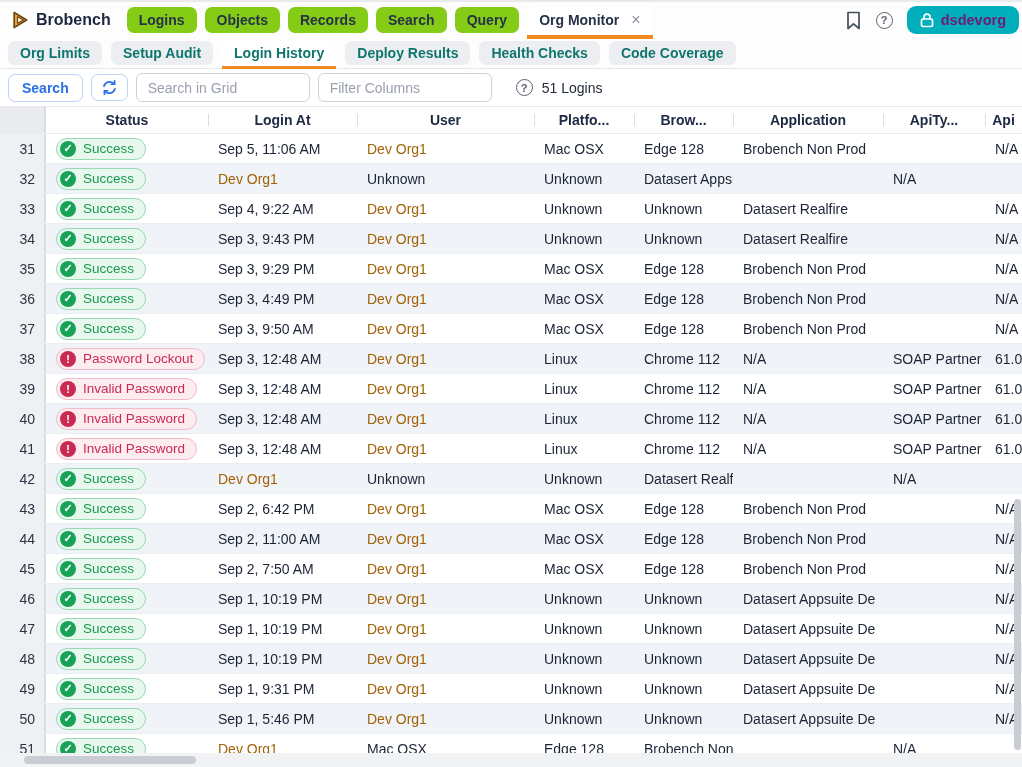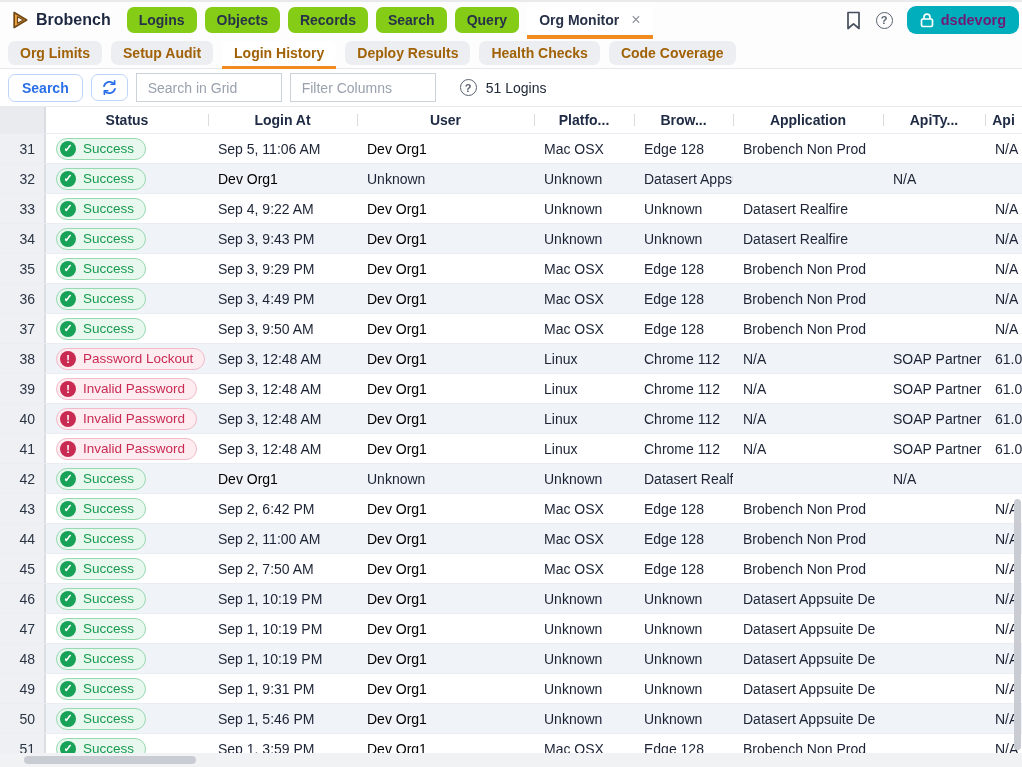--- a/index.html
+++ b/index.html
@@ -20,52 +20,52 @@
   .icon-btn { display:flex; align-items:center; justify-content:center; margin-right:14px; }
   .help-circle { width:17px; height:17px; border:1.6px solid #59626e; border-radius:50%; color:#59626e;
     font-size:11px; font-weight:700; display:flex; align-items:center; justify-content:center; }
   .user-btn { display:flex; align-items:center; gap:7px; background:#00aebc; color:#701a75; font-size:14.5px;
     font-weight:700; padding:6px 13px; border-radius:9px; border:none; }
 
   
   .subbar { height:31px; display:flex; align-items:center; padding:0 8px; background:#fdfdfe;
     border-bottom:1px solid #e6e8eb; }
   .subtab { position:relative; background:#eceef1; border-radius:7px; padding:4px 12px; font-size:14px;
-    font-weight:700; color:#a16207; margin-right:9px; cursor:default; }
+    font-weight:700; color:#0f766e; margin-right:9px; cursor:default; }
   .subtab.active { background:#fff; }
   .subtab.active::after { content:""; position:absolute; left:0; right:0; bottom:-4px; height:3.5px; background:#f28b1f; }
 
   
   .toolbar { height:38px; display:flex; align-items:center; gap:8px; padding:0 8px; background:#fff;
     border-bottom:1px solid #e7e9ec; }
   .btn-text { border:1px solid #bcd4f7; color:#2a6fe8; font-weight:600; font-size:14px; padding:5px 13px;
     border-radius:7px; background:#fff; }
   .btn-icon { border:1px solid #bcd4f7; border-radius:7px; background:#fff; padding:4px 9px; display:flex; align-items:center; }
-  .tb-input { width:146px; height:29px; border:1px solid #ccd2d9; border-radius:0; padding:0 11px;
+  .tb-input { width:174px; height:29px; border:1px solid #ccd2d9; border-radius:6px; padding:0 11px;
     font-size:14px; color:#1b2335; outline:none; font-family:"Liberation Sans", sans-serif; }
   .tb-input::placeholder { color:#99a1ad; }
   .count-wrap { display:flex; align-items:center; gap:9px; margin-left:16px; }
   .count-label { font-size:14px; color:#202a38; }
 
   
   .grid { --cols:46px 162px 149px 177px 100px 99px 150px 102px 1fr; position:relative; }
   .grid-head { display:grid; grid-template-columns:var(--cols); height:27px; align-items:center;
     background:#fff; border-bottom:1px solid #e9ecf0; }
   .gh-cell { position:relative; text-align:center; font-size:14px; font-weight:700; color:#202c46;
     white-space:nowrap; overflow:hidden; height:100%; display:flex; align-items:center; justify-content:center; }
   .gh-cell.sep::before { content:""; position:absolute; left:0; top:7px; bottom:7px; width:1px; background:#d9dde2; }
   .gh-cell.corner { background:#e9ebee; border-right:2px solid #d9dce1; }
   .grid-row { display:grid; grid-template-columns:var(--cols); height:30px; align-items:center;
     border-bottom:1px solid #eaedf1; background:#fff; }
   .grid-row.striped { background:#f0f3f7; }
   .cell { padding:0 10px; white-space:nowrap; overflow:hidden; font-size:14px; color:#1b2335; height:100%;
     display:flex; align-items:center; }
   .cell.num { background:#eef0f4; border-right:2px solid #dadde2; justify-content:flex-end; padding-right:9px;
     color:#2b3443; }
-  .user-link { color:#000000; text-decoration:none; cursor:pointer;text-align:center; }
+  .user-link { color:#a16207; text-decoration:none; cursor:pointer;text-align:center; }
 
   .badge { display:inline-flex; align-items:center; gap:7px; height:22px; padding:0 11px 0 3px;
     border-radius:12px; font-size:13.5px; border:1px solid; }
   .badge .dot { width:16px; height:16px; border-radius:50%; color:#fff; display:flex; align-items:center;
     justify-content:center; font-size:11px; font-weight:700; flex:0 0 16px; }
   .badge.success { background:#e9f8ef; border-color:#97d9b1; color:#169a4e; }
   .badge.success .dot { background:#17a257; }
   .badge.error { background:#fdedf1; border-color:#f2bac8; color:#c92a52; }
   .badge.error .dot { background:#c92a52; }
 
@@ -533,21 +533,20 @@
           <div class="cell">N/A</div>
         </div>
         <div class="grid-row">
           <div class="cell num">51</div>
           <div class="cell">
             <span class="badge success">
               <span class="dot">✓</span>
               <span class="badge-label">Success</span>
             </span>
           </div>
-          <div class="cell">Sep 1, 3:59 PM</div>
           <div class="cell">
             <a class="user-link">Dev Org1</a>
           </div>
           <div class="cell">Mac OSX</div>
           <div class="cell">Edge 128</div>
           <div class="cell">Brobench Non Prod</div>
           <div class="cell"></div>
           <div class="cell">N/A</div>
         </div>
       </div>

